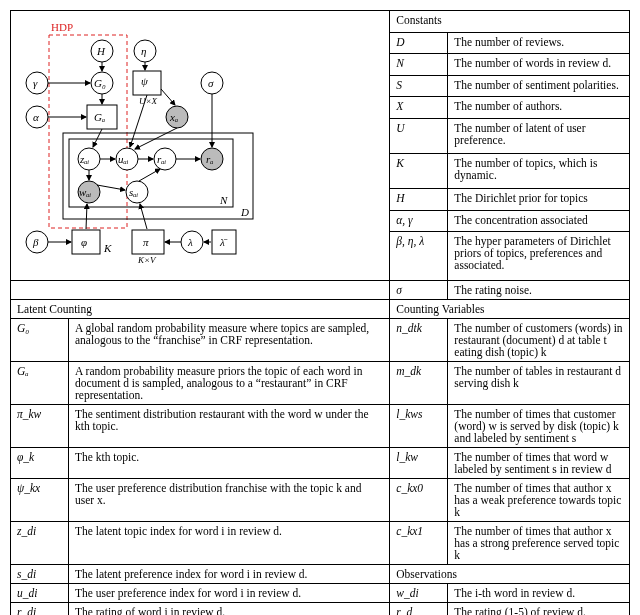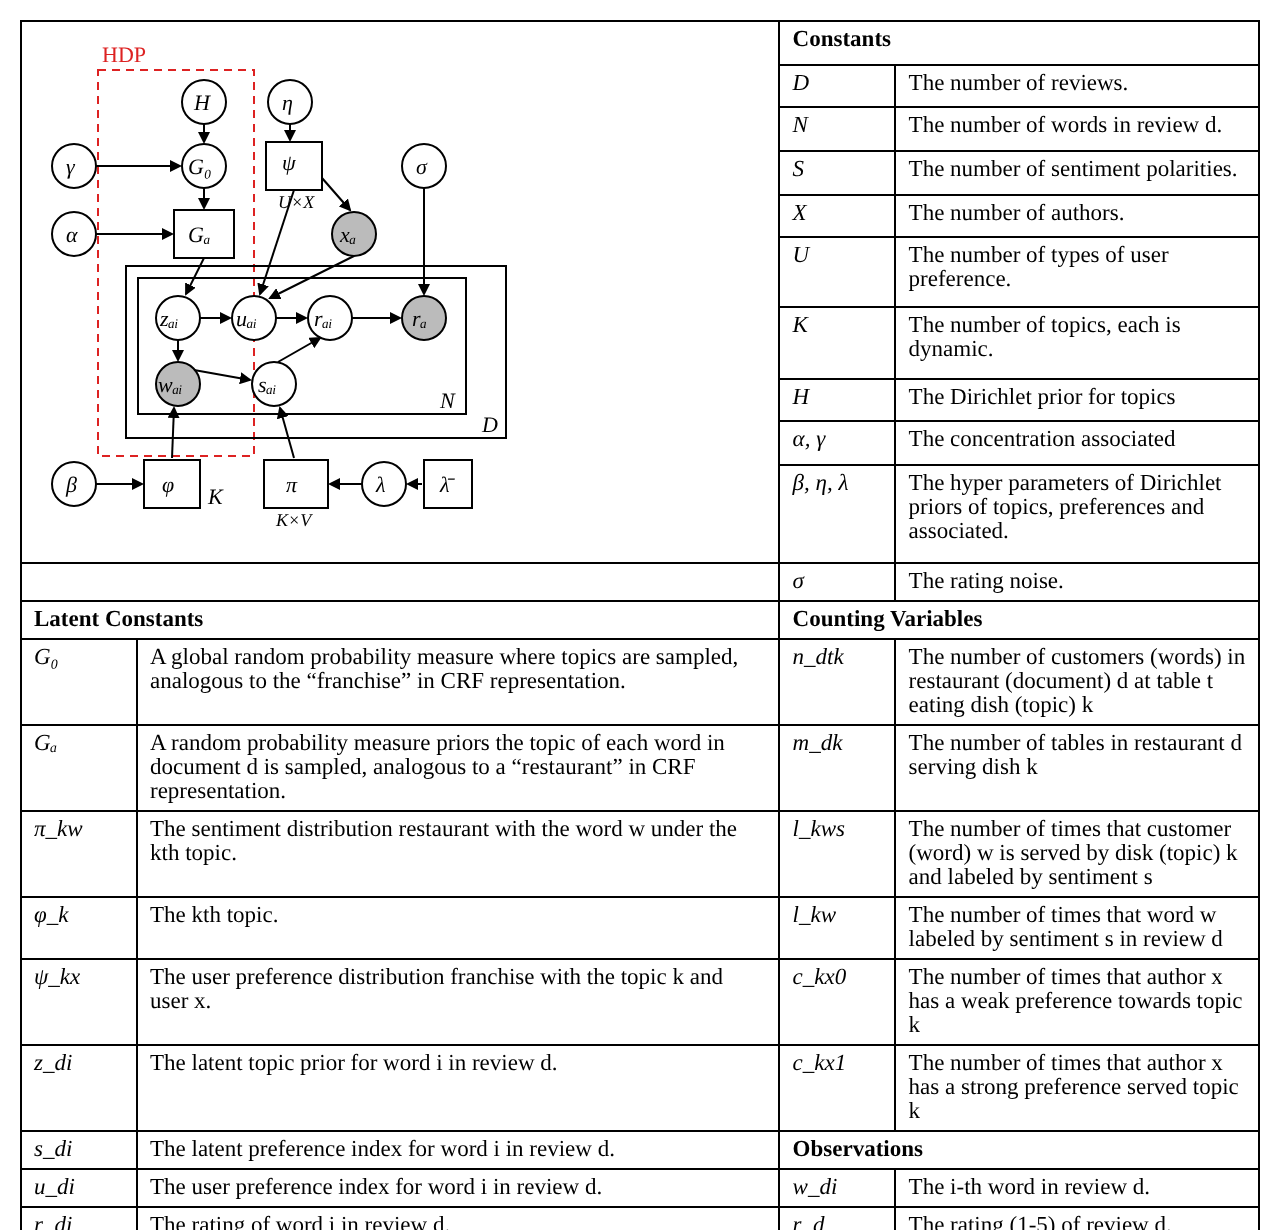--- a/index.html
+++ b/index.html
@@ -1,18 +1,18 @@
 <!DOCTYPE html>
 <html><head>
 <meta charset="utf-8">
 <style>
   body{margin:0;padding:10px;font-family:"Times New Roman",serif;font-size:11.5px;color:#000;background:#fff;width:620px}
   table.main{border-collapse:collapse;width:100%}
   table.main td,table.main th{border:1px solid #000;padding:3px 6px;vertical-align:top;text-align:left}
-  .hdr{font-weight:bold;text-align:center}
+  .hdr{font-weight:normal;text-align:center}
   .sym{font-style:italic;text-align:center;white-space:nowrap;width:45px}
   svg text{font-family:"Times New Roman",serif;font-size:11px;font-style:italic}
 </style>
 </head>
 <body>
 
 <table class="main">
 
 <tbody>
       <tr>
@@ -121,46 +121,46 @@
 <tr>
         <td class="sym">S</td>
         <td>The number of sentiment polarities.</td>
       </tr>
 <tr>
         <td class="sym">X</td>
         <td>The number of authors.</td>
       </tr>
 <tr>
         <td class="sym">U</td>
-        <td>The number of types of user preference.</td>
+        <td>The number of latent of user preference.</td>
       </tr>
 <tr>
         <td class="sym">K</td>
-        <td>The number of topics, each is dynamic.</td>
+        <td>The number of topics, which is dynamic.</td>
       </tr>
 <tr>
         <td class="sym">H</td>
         <td>The Dirichlet prior for topics</td>
       </tr>
 <tr>
         <td class="sym">α, γ</td>
         <td>The concentration associated</td>
       </tr>
 <tr>
         <td class="sym">β, η, λ</td>
         <td>The hyper parameters of Dirichlet priors of topics, preferences and associated.</td>
       </tr>
 <tr>
         <td colspan="2" style="border-top:none"></td>
         <td class="sym">σ</td>
         <td>The rating noise.</td>
       </tr>
 
 <tr>
-  <td colspan="2" class="hdr">Latent Constants</td>
+  <td colspan="2" class="hdr">Latent Counting</td>
   <td colspan="2" class="hdr">Counting Variables</td>
 </tr>
 <tr>
   <td class="sym">G₀</td>
         <td>A global random probability measure where topics are sampled, analogous to the “franchise” in CRF representation.</td>
   <td class="sym">n_dtk</td>
         <td>The number of customers (words) in restaurant (document) d at table t eating dish (topic) k</td>
 </tr>
 <tr>
   <td class="sym">Gₐ</td>
@@ -181,21 +181,21 @@
         <td>The number of times that word w labeled by sentiment s in review d</td>
 </tr>
 <tr>
   <td class="sym">ψ_kx</td>
         <td>The user preference distribution franchise with the topic k and user x.</td>
   <td class="sym">c_kx0</td>
         <td>The number of times that author x has a weak preference towards topic k</td>
 </tr>
 <tr>
   <td class="sym">z_di</td>
-        <td>The latent topic prior for word i in review d.</td>
+        <td>The latent topic index for word i in review d.</td>
   <td class="sym">c_kx1</td>
         <td>The number of times that author x has a strong preference served topic k</td>
 </tr>
 <tr>
   <td class="sym">s_di</td>
         <td>The latent preference index for word i in review d.</td>
   <td colspan="2" class="hdr">Observations</td>
 </tr>
 <tr>
   <td class="sym">u_di</td>

